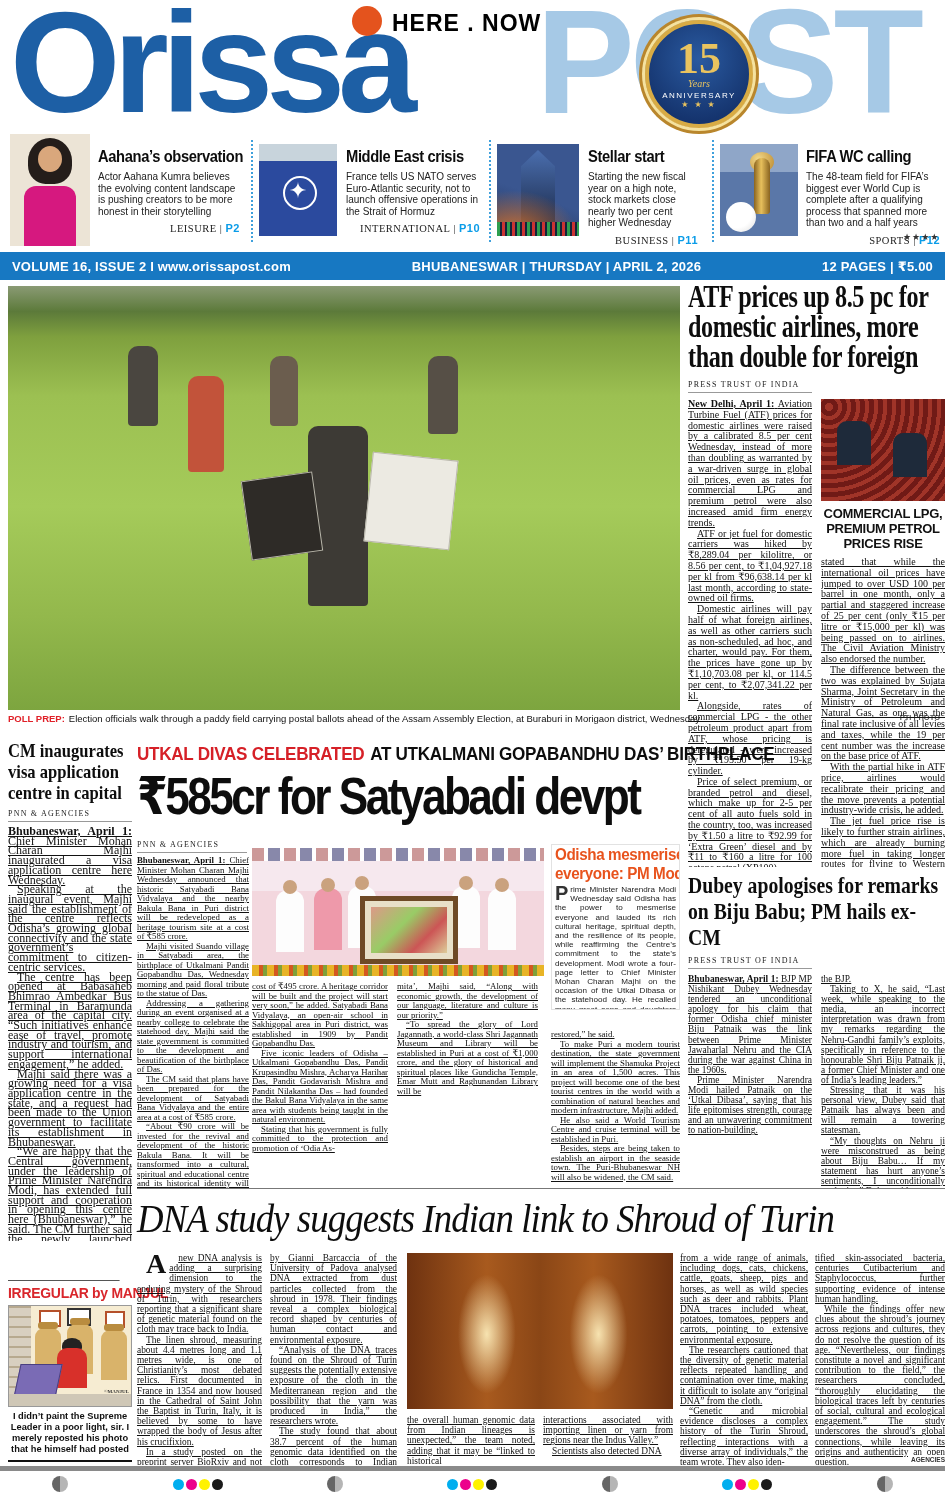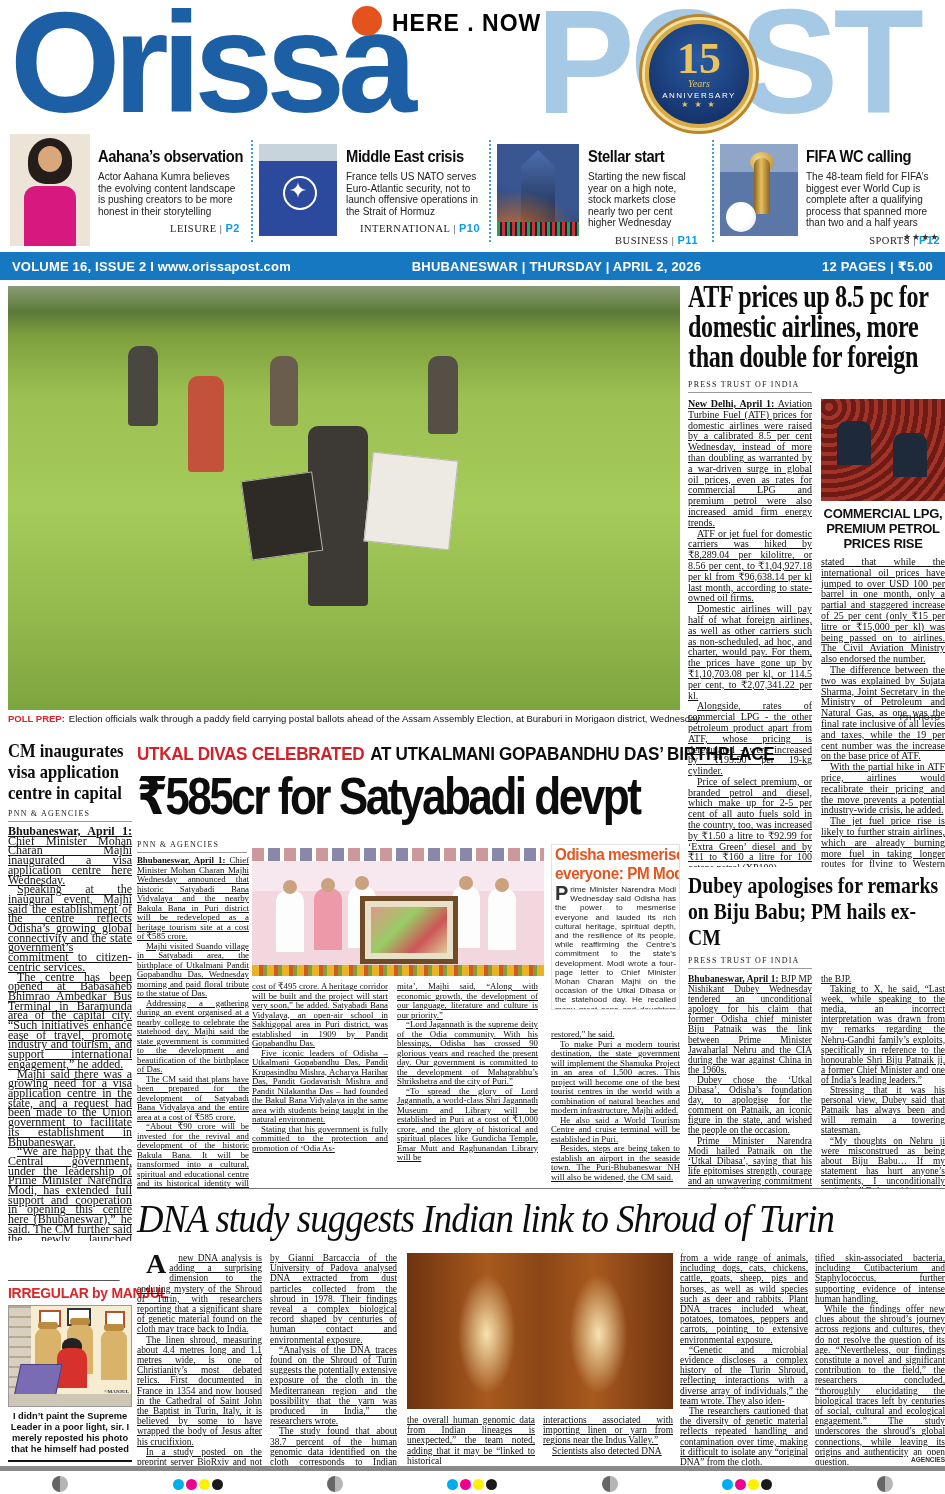--- a/index.html
+++ b/index.html
@@ -313,21 +313,20 @@
     <div class="u-col colbody cont" style="left:115px;top:238px;width:136px;height:206px;">
       <div>
           <p>cost of ₹495 crore. A heritage corridor will be built and the project will start very soon,” he added. Satyabadi Bana Vidyalaya, an open-air school in Sakhigopal area in Puri district, was established in 1909 by Pandit Gopabandhu Das.</p>
           <p>Five iconic leaders of Odisha – Utkalmani Gopabandhu Das, Pandit Krupasindhu Mishra, Acharya Harihar Das, Pandit Godavarish Mishra and Pandit Nilakantha Das – had founded the Bakul Bana Vidyalaya in the same area with students being taught in the natural environment.</p>
           <p>Stating that his government is fully committed to the protection and promotion of ‘Odia As-</p>
         </div>
     </div>
     <div class="u-col colbody cont" style="left:260px;top:238px;width:141px;height:206px;">
       <div>
           <p>mita’, Majhi said, “Along with economic growth, the development of our language, literature and culture is our priority.”</p>
-          <p>“Lord Jagannath is the supreme deity of the Odia community. With his blessings, Odisha has crossed 90 glorious years and reached the present day. Our government is committed to the development of Mahaprabhu’s Shrikshetra and the city of Puri.”</p>
           <p>“To spread the glory of Lord Jagannath, a world-class Shri Jagannath Museum and Library will be established in Puri at a cost of ₹1,000 crore, and the glory of historical and spiritual places like Gundicha Temple, Emar Mutt and Raghunandan Library will be</p>
         </div>
     </div>
     <div class="modi">
       <div class="modi-head">Odisha mesmerises</div>
       <div class="modi-head">everyone: PM Modi</div>
       <div class="modi-body dcP">
         <p>Prime Minister Narendra Modi Wednesday said Odisha has the power to mesmerise everyone and lauded its rich cultural heritage, spiritual depth, and the resilience of its people, while reaffirming the Centre’s commitment to the state’s development. Modi wrote a four-page letter to Chief Minister Mohan Charan Majhi on the occasion of the Utkal Dibasa or the statehood day. He recalled many great sons and daughters of the soil on the occasion. “They left an indelible mark on India’s history,” Modi said, while describing Odisha as a “civilisational treasure” and marvelled at its glorious past and its people.</p>
 
       </div>
@@ -342,21 +341,20 @@
     </div>
   </div>
 
   <div class="dubey">
     <div class="serifhead dubey-head">Dubey apologises for remarks on Biju Babu; PM hails ex-CM</div>
     <div class="byline" style="width:124px;margin-top:6px;">PRESS TRUST OF INDIA</div>
     <div class="dubey-cols">
       <div class="dubey-c colbody">
         <p class="lead"><b class="dl">Bhubaneswar, April 1:</b> <span>BJP MP Nishikant Dubey Wednesday tendered an unconditional apology for his claim that former Odisha chief minister Biju Patnaik was the link between Prime Minister Jawaharlal Nehru and the CIA during the war against China in the 1960s.</span></p>
         <div>
-            <p>Dubey chose the ‘Utkal Dibasa’, Odisha’s foundation day, to apologise for the comment on Patnaik, an iconic figure in the state, and wished the people on the occasion.</p>
             <p>Prime Minister Narendra Modi hailed Patnaik on the ‘Utkal Dibasa’, saying that his life epitomises strength, courage and an unwavering commitment to nation-building.</p>
           </div>
       </div>
       <div class="dubey-c colbody cont">
         <div>
             <p>the BJP.</p>
             <p>Taking to X, he said, “Last week, while speaking to the media, an incorrect interpretation was drawn from my remarks regarding the Nehru-Gandhi family’s exploits, specifically in reference to the honourable Shri Biju Patnaik ji, a former Chief Minister and one of India’s leading leaders.”</p>
             <p>Stressing that it was his personal view, Dubey said that Patnaik has always been and will remain a towering statesman.</p>
             <p>“My thoughts on Nehru ji were misconstrued as being about Biju Babu… If my statement has hurt anyone’s sentiments, I unconditionally apologise,” Dubey said.</p>
           </div>
@@ -413,27 +411,27 @@
     </div>
     <div class="dna-col colbody cont" style="left:406px;top:226px;width:130px;height:50px;">
       <div>
           <p>interactions associated with importing linen or yarn from regions near the Indus Valley.”</p>
           <p>Scientists also detected DNA</p>
         </div>
     </div>
     <div class="dna-col colbody cont" style="left:543px;top:64px;width:128px;height:212px;">
       <div>
           <p>from a wide range of animals, including dogs, cats, chickens, cattle, goats, sheep, pigs and horses, as well as wild species such as deer and rabbits. Plant DNA traces included wheat, potatoes, tomatoes, peppers and carrots, pointing to extensive environmental exposure.</p>
+          <p>The researchers cautioned that the diversity of genetic material reflects repeated handling and contamination over time, making it difficult to isolate any “original DNA” from the cloth.</p>
           <p>“Genetic and microbial evidence discloses a complex history of the Turin Shroud, reflecting interactions with a diverse array of individuals,” the team wrote. They also iden-</p>
-          <p>The researchers cautioned that the diversity of genetic material reflects repeated handling and contamination over time, making it difficult to isolate any “original DNA” from the cloth.</p>
         </div>
     </div>
     <div class="dna-col colbody cont" style="left:678px;top:64px;width:130px;height:212px;">
       <div>
-          <p>tified skin-associated bacteria, including Cutibacterium and Staphylococcus, further supporting evidence of intense human handling.</p>
+          <p>tified skin-associated bacteria, centuries Cutibacterium and Staphylococcus, further supporting evidence of intense human handling.</p>
           <p>While the findings offer new clues about the shroud’s journey across regions and cultures, they do not resolve the question of its age. “Nevertheless, our findings constitute a novel and significant contribution to the field,” the researchers concluded, “thoroughly elucidating the biological traces left by centuries of social, cultural and ecological engagement.” The study underscores the shroud’s global connections, while leaving its origins and authenticity an open question.</p>
         </div>
       <span class="agencies">AGENCIES</span>
     </div>
   </div>
 
   <div class="botrule"></div>
   <div class="regrow">
     <span class="regc"></span>
     <span class="regd">

